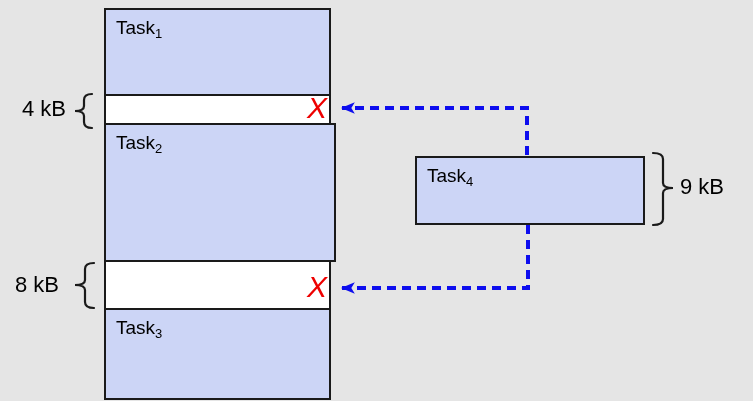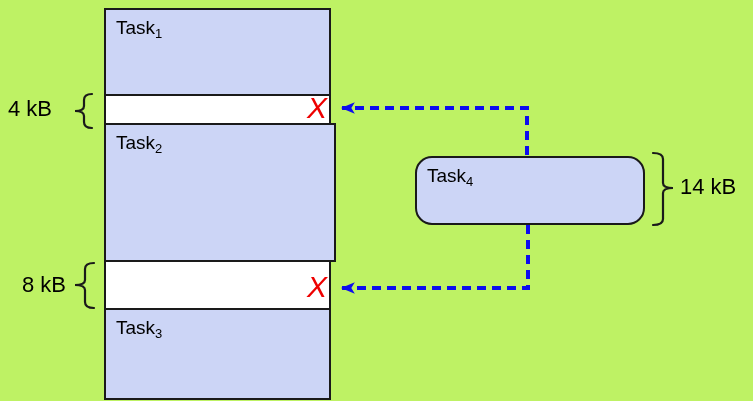--- a/index.html
+++ b/index.html
@@ -5,21 +5,21 @@
   html, body {
     margin: 0;
     padding: 0;
     background: #ffffff;
     font-family: "Liberation Sans", sans-serif;
   }
   .stage {
     position: relative;
     width: 753px;
     height: 401px;
-    background: #bef264;
+    background: #e5e5e5;
     overflow: hidden;
   }
   .block {
     position: absolute;
     box-sizing: border-box;
     background: #ccd5f6;
     border: 2px solid #1a1a1a;
   }
   .gap {
     position: absolute;
@@ -80,27 +80,27 @@
   <div class="block" style="left:104px; top:123px; width:232px; height:139px;">
     <div class="task-label"><span>Task</span><sub>2</sub></div>
   </div>
 
   <div class="gap" style="left:104px; top:262px; width:227px; height:46px;"></div>
 
   <div class="block" style="left:104px; top:308px; width:227px; height:92px;">
     <div class="task-label"><span>Task</span><sub>3</sub></div>
   </div>
 
-  <div class="block" style="left:415px; top:156px; width:230px; height:69px;border-radius:17px;">
+  <div class="block" style="left:415px; top:156px; width:230px; height:69px;">
     <div class="task-label"><span>Task</span><sub>4</sub></div>
   </div>
 
-  <div class="size-label" style="left:8px; top:96px; width:58px; text-align:left;">4 kB</div>
-  <div class="size-label" style="left:8px; top:272px; width:58px; text-align:right;">8 kB</div>
-  <div class="size-label" style="left:680px; top:174px; width:72px; text-align:left;">14 kB</div>
+  <div class="size-label" style="left:8px; top:96px; width:58px; text-align:right;">4 kB</div>
+  <div class="size-label" style="left:8px; top:272px; width:58px; text-align:center;">8 kB</div>
+  <div class="size-label" style="left:680px; top:174px; width:72px; text-align:left;">9 kB</div>
 
   <span class="cross" style="left:301px; top:92px;">X</span>
   <span class="cross" style="left:301px; top:271px;">X</span>
 
   <svg class="overlay" width="753" height="401" viewBox="0 0 753 401">
     <defs>
       <marker id="arrowhead" markerUnits="userSpaceOnUse" markerWidth="14" markerHeight="12" viewBox="0 0 12 10" refX="11" refY="5" orient="auto">
         <path d="M0 0 L12 5 L0 10 L3 5 Z" fill="#0d0dee"></path>
       </marker>
     </defs>

